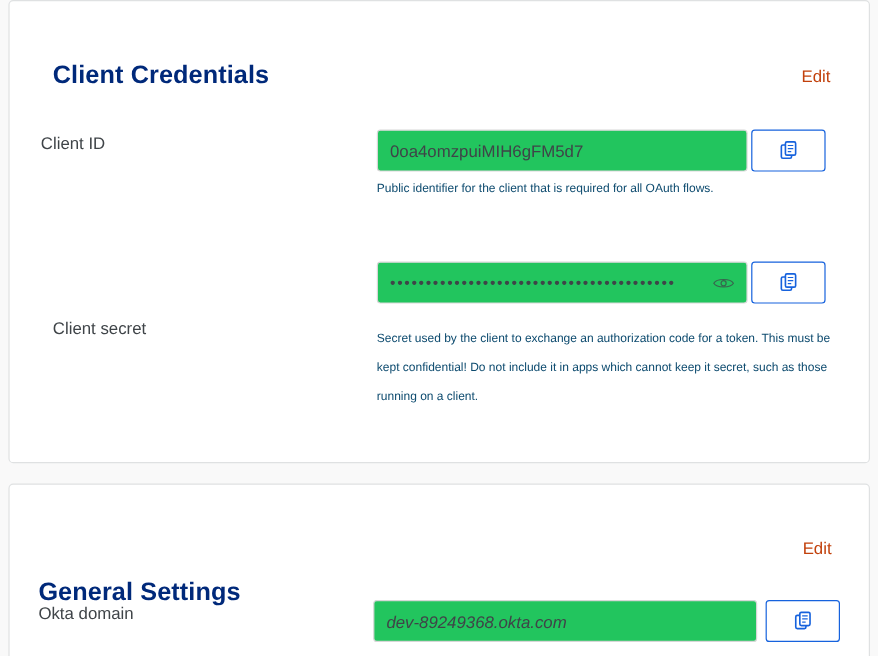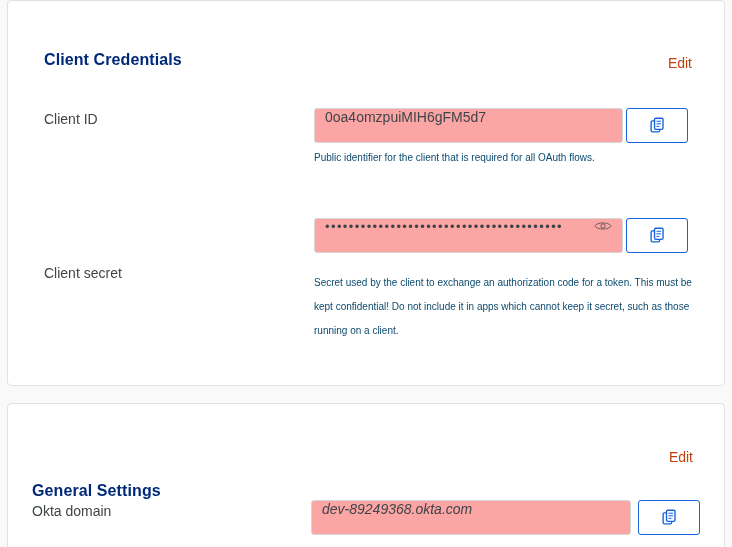--- a/index.html
+++ b/index.html
@@ -29,45 +29,46 @@
     height: 386px;
   }
   .card-general {
     position: absolute;
     left: 7px;
     top: 403px;
     width: 718px;
     height: 170px;
   }
   .card-title {
-    font-size: 16px;
+    font-size: 21px;
     font-weight: bold;
     color: #00297a;
     letter-spacing: 0.1px;
   }
   .edit-link {
     font-size: 14px;
     color: #c2410c;
     cursor: pointer;
     position: absolute;
     text-decoration: none;
   }
   .field-label {
     font-size: 14px;
     color: #3f4448;
     position: absolute;
   }
   .input-box {
     position: absolute;
     box-sizing: border-box;
-    background: #fca5a5;
+    background: #22c55e;
     border: 1px solid #d7d7d7;
     border-radius: 3px;
     height: 35px;
     display: flex;
+    align-items: center;
     padding: 0 10px;
     font-size: 14px;
     color: #3f4448;
   }
   .input-text {
     flex: 1;
     white-space: nowrap;
     overflow: hidden;
     text-overflow: ellipsis;
   }
@@ -110,21 +111,21 @@
 <body>
 
 <div id="root">
 
   <div class="card card-credentials">
 
     <div class="card-title" style="position:absolute; left:36px; top:50px;">Client Credentials</div>
 
     <div class="edit-link" style="right:32px; top:54px;">Edit</div>
 
-    <div class="field-label" style="left:36px; top:110px;">Client ID</div>
+    <div class="field-label" style="left:26px; top:110px;">Client ID</div>
 
     <div class="input-box" style="left:306px; top:107px; width:309px;">
       <span class="input-text">0oa4omzpuiMIH6gFM5d7</span>
     </div>
 
     <div class="copy-btn" style="left:618px; top:107px;">
       <svg width="17" height="17" viewBox="0 0 20 20">
         <rect x="2.5" y="4.5" width="10" height="13" rx="1.5" fill="none" stroke="#1662dd" stroke-width="1.6"></rect>
         <rect x="6.5" y="1.5" width="10" height="13" rx="1.5" fill="#ffffff" stroke="#1662dd" stroke-width="1.6"></rect>
         <line x1="8.8" y1="5" x2="14.2" y2="5" stroke="#1662dd" stroke-width="1.2"></line>

